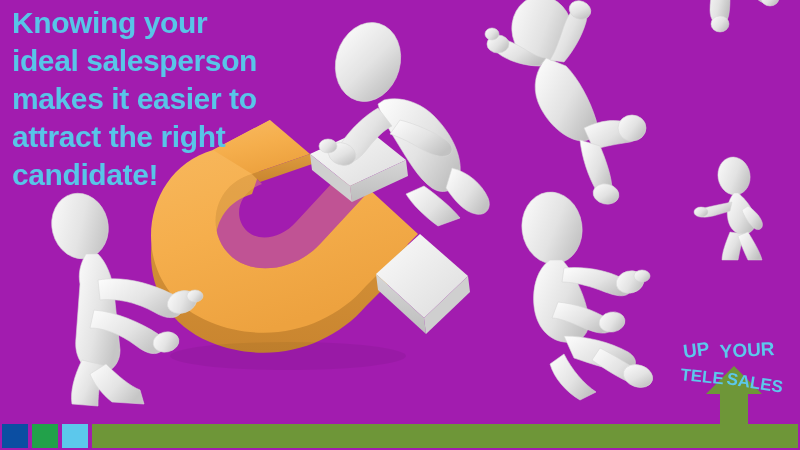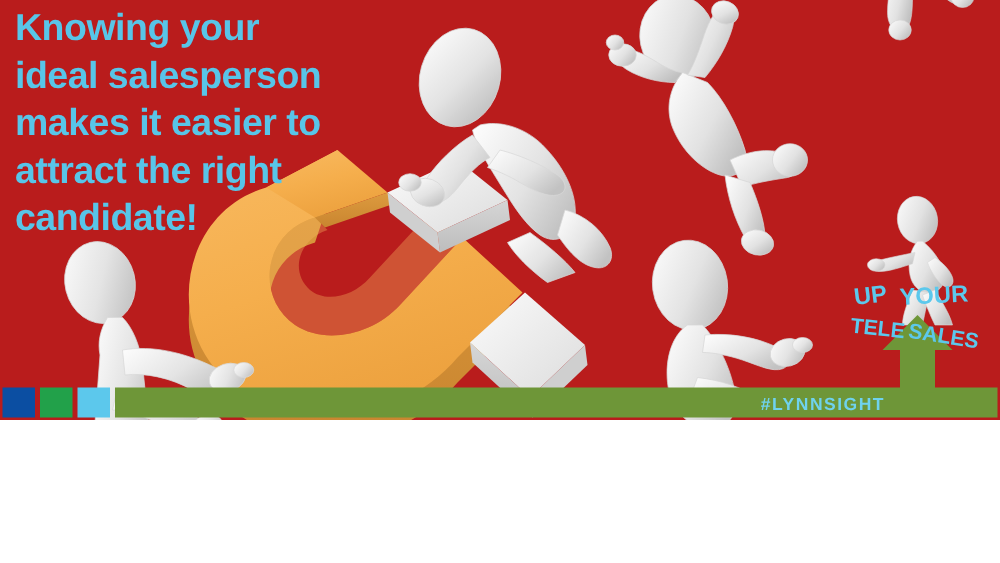--- a/index.html
+++ b/index.html
@@ -1,17 +1,17 @@
 <!DOCTYPE html>
 <html><head>
 <meta charset="utf-8">
 <style>
   html,body{margin:0;padding:0;background:#fff;}
   body{width:800px;height:450px;overflow:hidden;font-family:"Liberation Sans",sans-serif;}
-  #stage{position:relative;width:800px;height:336px;background:#b91c1c;overflow:hidden;}
+  #stage{position:relative;width:800px;height:450px;background:#a21caf;overflow:hidden;}
 
   
   .headline{
     position:absolute; left:12px; top:4px; width:330px;
     font-family:"Liberation Sans",sans-serif;
     font-weight:bold; font-size:30px; line-height:38px;
     letter-spacing:-0.4px; color:#58c5e8; z-index:40; white-space:pre-line;
   }
 
   
@@ -319,15 +319,14 @@
       </g>
     </svg>
   </div>
 
   <div class="bottom-bar">
     <div class="swatch sw1"></div>
     <div class="swatch sw2"></div>
     <div class="swatch sw3"></div>
     <div class="green-bar"></div>
   </div>
-  <div class="hashtag">#LYNNSIGHT</div>
 
 </div>
 
 </body></html>

